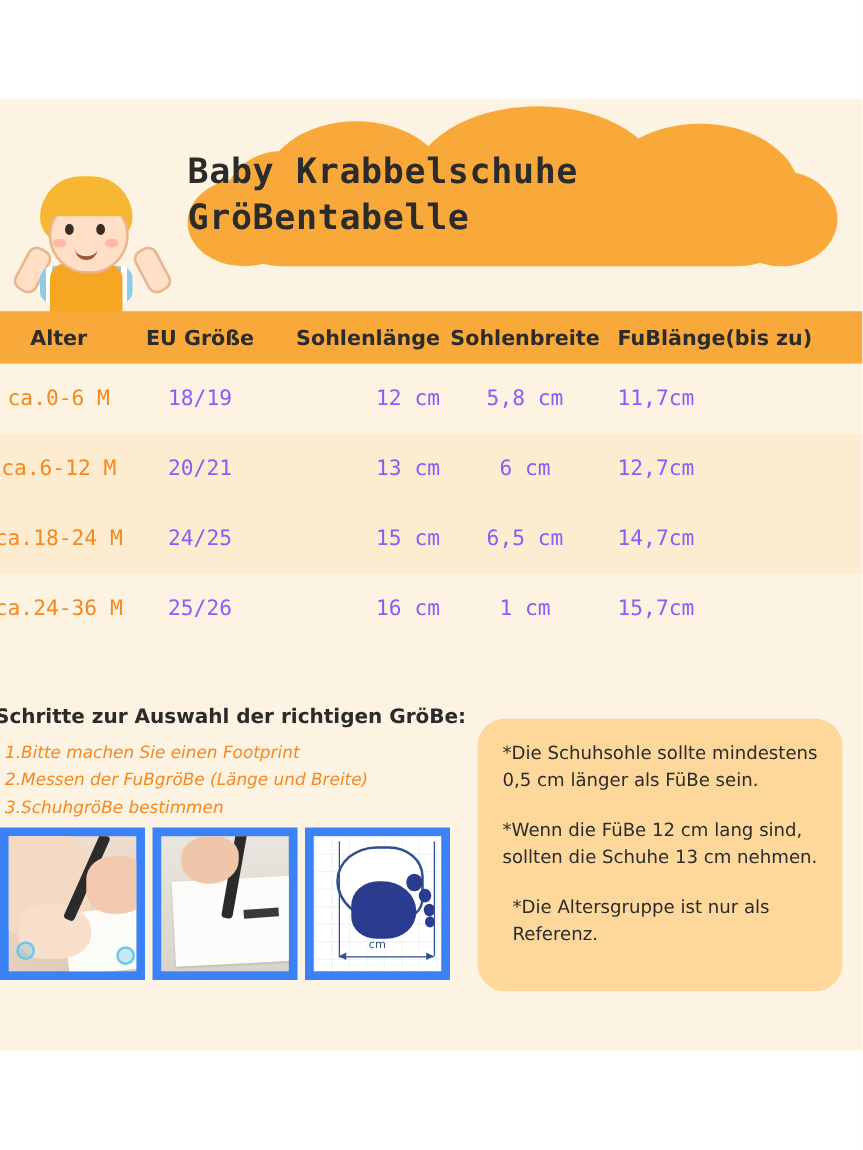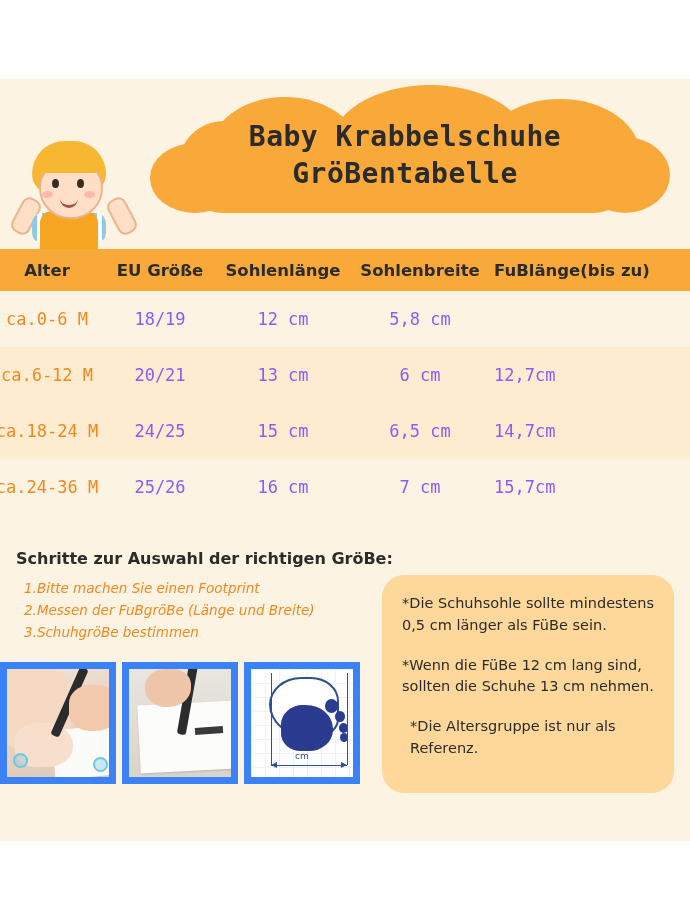--- a/index.html
+++ b/index.html
@@ -47,21 +47,21 @@
   .c3 { left: 180px; top: -6px;  width: 200px; height: 125px; }
   .c4 { left: 330px; top: 8px;   width: 160px; height: 112px; }
   .c5 { left: 0px;   top: 52px;  width: 90px;  height: 70px; }
   .c6 { left: 430px; top: 46px;  width: 90px;  height: 76px; }
 
   .title {
     position: absolute;
     left: 0;
     top: 28px;
     width: 510px;
-    text-align: center;
+    text-align: left;
     font-family: "DejaVu Sans Mono", monospace;
     font-weight: bold;
     font-size: 28px;
     line-height: 1.32;
     color: #2b2b2b;
     letter-spacing: 0.5px;
     z-index: 4;
   }
 
   
@@ -188,33 +188,32 @@
     text-align: center;
     font-family: "DejaVu Sans Mono", monospace;
     font-size: 17px;
     color: #8b5cf6;
     white-space: nowrap;
     overflow: visible;
   }
   .t-row .cell.c-age { color: #f3881f; }
   .col0 { width: 118px; margin-left: -12px; }
   .col1 { width: 108px; }
-  .col2 { width: 138px; }
+  .col2 { width: 138px; text-align: right; }
   .col3 { width: 136px; }
   .col4 { width: 190px; text-align: left; padding-left: 6px; }
   .t-head .col4 { text-align: left; padding-left: 6px; }
   .t-head .col0 { }
 
   
   .steps {
     position: absolute;
     left: 0;
-    top: 470px;
+    top: 484px;
     width: 380px;
-    margin-left: 20px;
   }
   .steps-title {
     font-family: "DejaVu Sans", sans-serif;
     font-weight: bold;
     font-size: 16px;
     color: #2b2b2b;
     margin-left: -4px;
   }
   .steps-list {
     margin: 10px 0 0 4px;
@@ -430,20 +429,21 @@
         <div class="cell col2">Sohlenlänge</div>
         <div class="cell col3">Sohlenbreite</div>
         <div class="cell col4">FuBlänge(bis zu)</div>
       </div>
 
       <div class="t-row plain">
         <div class="cell col0 c-age">ca.0-6 M</div>
         <div class="cell col1">18/19</div>
         <div class="cell col2">12 cm</div>
         <div class="cell col3">5,8 cm</div>
+        <div class="cell col4">11,7cm</div>
       </div>
 
       <div class="t-row alt">
         <div class="cell col0 c-age">ca.6-12 M</div>
         <div class="cell col1">20/21</div>
         <div class="cell col2">13 cm</div>
         <div class="cell col3">6 cm</div>
         <div class="cell col4">12,7cm</div>
       </div>
 
@@ -453,21 +453,21 @@
         <div class="cell col1">24/25</div>
         <div class="cell col2">15 cm</div>
         <div class="cell col3">6,5 cm</div>
         <div class="cell col4">14,7cm</div>
       </div>
 
       <div class="t-row plain">
         <div class="cell col0 c-age">ca.24-36 M</div>
         <div class="cell col1">25/26</div>
         <div class="cell col2">16 cm</div>
-        <div class="cell col3">7 cm</div>
+        <div class="cell col3">1 cm</div>
         <div class="cell col4">15,7cm</div>
       </div>
     </div>
 
     <div class="steps">
       <div class="steps-title">Schritte zur Auswahl der richtigen GröBe:</div>
       <div class="steps-list">
         <div>1.Bitte machen Sie einen Footprint</div>
         <div>2.Messen der FuBgröBe (Länge und Breite)</div>
         <div>3.SchuhgröBe bestimmen</div>

